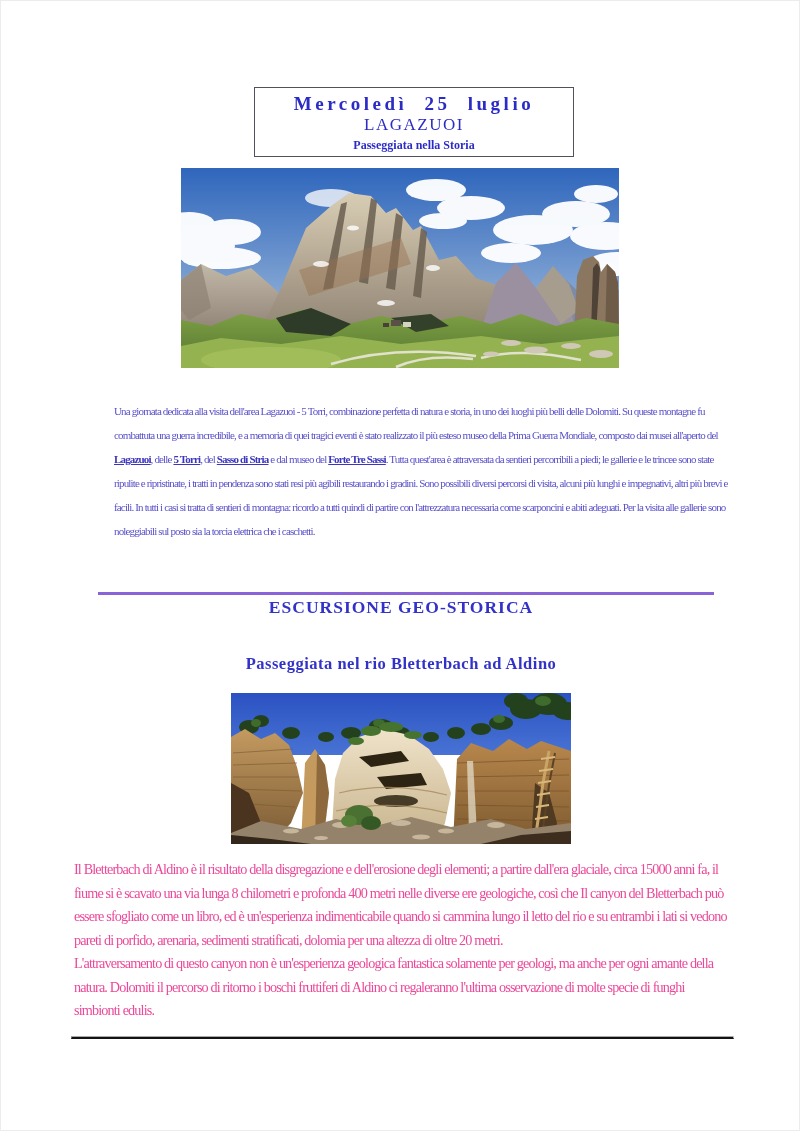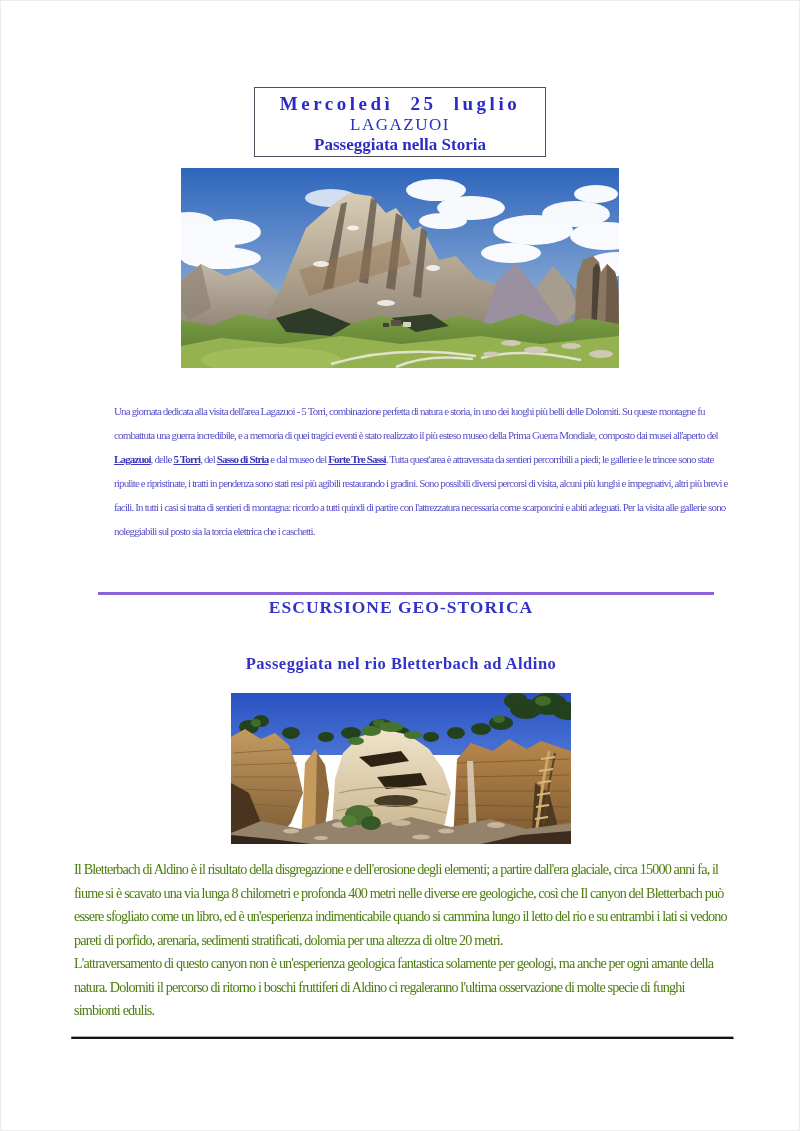--- a/index.html
+++ b/index.html
@@ -1,35 +1,35 @@
 <!DOCTYPE html>
 <html><head>
 <meta charset="utf-8">
 <style>
   html,body{margin:0;padding:0;background:#ffffff;}
   body{width:800px;height:1131px;font-family:"Liberation Serif",serif;}
   .page{position:relative;width:800px;height:1131px;background:#ffffff;overflow:hidden;
         box-sizing:border-box;border:1px solid #ececec;}
 
   
-  .header-box{position:absolute;left:253px;top:86px;width:292px;height:70px;
+  .header-box{position:absolute;left:253px;top:86px;width:320px;height:70px;
               box-sizing:border-box;border:1px solid #50505e;background:#fff;
               text-align:center;padding-top:5px;}
   .hb1{font-size:19px;font-weight:bold;color:#2b2bc6;letter-spacing:3.5px;word-spacing:9px;line-height:22px;}
   .hb2{font-size:17px;color:#2b2bc6;letter-spacing:1.5px;line-height:20px;}
-  .hb3{font-size:17px;font-weight:bold;color:#2b2bc6;line-height:20px;}
+  .hb3{font-size:12px;font-weight:bold;color:#2b2bc6;line-height:20px;}
 
   
   .photo1{position:absolute;left:180px;top:167px;width:438px;height:200px;display:block;}
   .photo2{position:absolute;left:230px;top:692px;width:340px;height:151px;display:block;}
 
   
   .para1{position:absolute;left:97px;top:382px;width:622px;margin:16px;
          font-size:11px;line-height:24px;letter-spacing:-0.85px;color:#5a51c9;}
-  .para2{position:absolute;left:73px;top:857px;width:658px;color:#4d7c0f;
+  .para2{position:absolute;left:73px;top:857px;width:658px;color:#ec4899;
          font-size:14.2px;line-height:23.5px;letter-spacing:-0.85px;}
   .para2 p{margin:0;}
   .doclink{font-weight:bold;text-decoration:underline;color:#3c35bd;cursor:pointer;}
 
   
   .hr-purple{position:absolute;left:97px;top:591px;width:616px;height:2.5px;
              background:#8a63d8;border:none;margin:0;}
   .hr-black{position:absolute;left:70px;top:1035px;width:661px;height:0;
             border-top:1px solid #a8a8a8;border-bottom:2.5px solid #121212;margin:0;}
 

